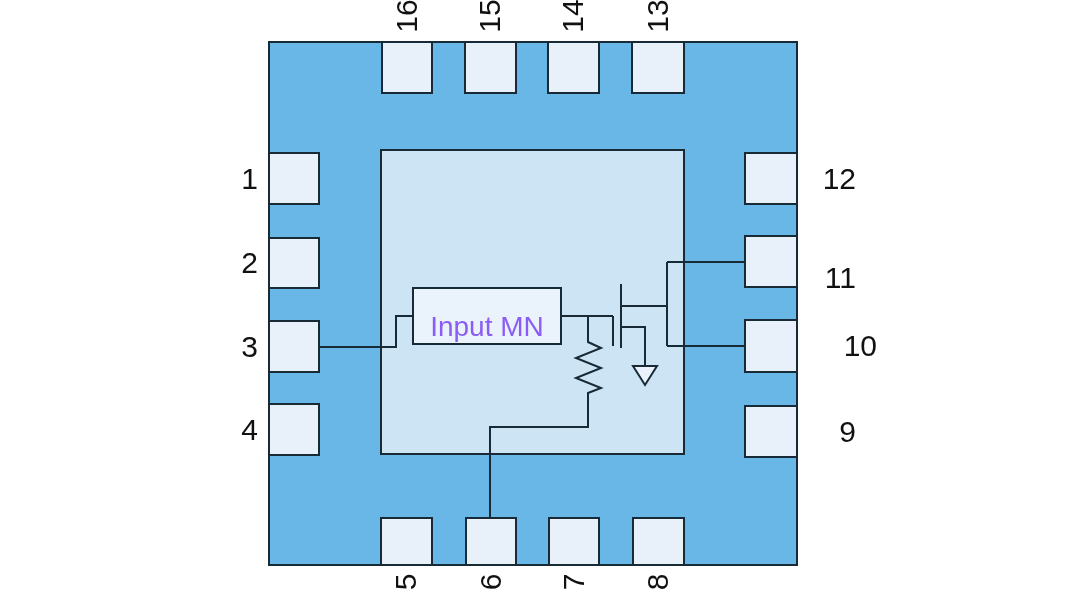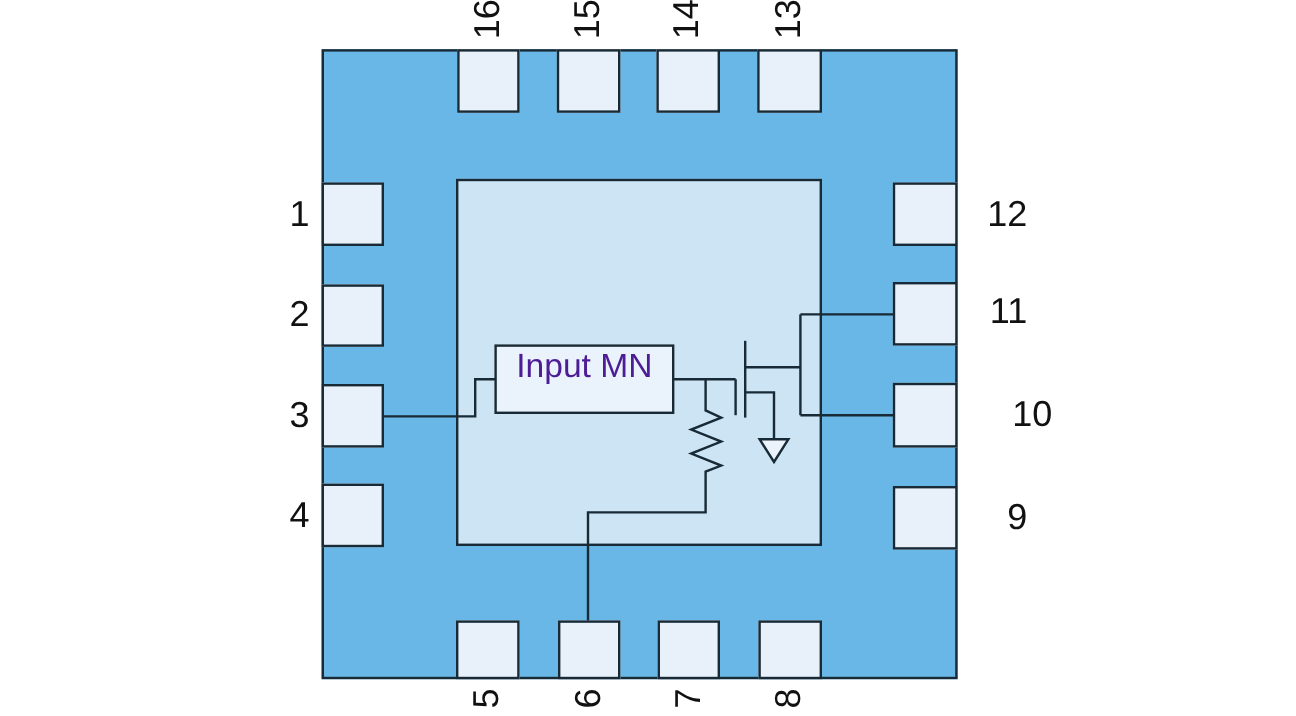--- a/index.html
+++ b/index.html
@@ -48,23 +48,23 @@
   #wire-overlay{
     position:absolute;left:0;top:0;
     pointer-events:none;
   }
   .input-box{
     position:absolute;
     left:412px;top:287px;width:150px;height:58px;
     background:#EAF3FB;
     border:2px solid #182A35;
     box-sizing:border-box;
-    display:flex;align-items:flex-start;justify-content:center;
+    display:flex;align-items:flex-end;justify-content:center;
     font-size:28px;
-    color:#4c1d95;
+    color:#8b5cf6;
     white-space:nowrap;
   }
 </style>
 </head>
 <body>
 
 <div id="canvas">
 
   <div class="package" style="left:268px;top:41px;width:530px;height:525px;"></div>
 
@@ -117,21 +117,21 @@
       <polygon points="633,366 657,366 645,385" fill="#EAF3FB"></polygon>
     </g>
   </svg>
 
   <div class="pin-label pl-left" style="left:214px;top:160px;">1</div>
   <div class="pin-label pl-left" style="left:214px;top:244px;">2</div>
   <div class="pin-label pl-left" style="left:214px;top:328px;">3</div>
   <div class="pin-label pl-left" style="left:214px;top:411px;">4</div>
 
   <div class="pin-label pl-right" style="left:812px;top:160px;">12</div>
-  <div class="pin-label pl-right" style="left:812px;top:241px;">11</div>
+  <div class="pin-label pl-right" style="left:812px;top:259px;">11</div>
   <div class="pin-label pl-right" style="left:812px;top:327px;margin-left:21px;">10</div>
   <div class="pin-label pl-right" style="left:812px;top:413px;">9</div>
 
   <div class="pin-label-rot" style="left:377px;top:-14px;">16</div>
   <div class="pin-label-rot" style="left:460px;top:-14px;">15</div>
   <div class="pin-label-rot" style="left:543px;top:-14px;">14</div>
   <div class="pin-label-rot" style="left:628px;top:-14px;">13</div>
 
   <div class="pin-label-rot" style="left:376px;top:552px;">5</div>
   <div class="pin-label-rot" style="left:461px;top:552px;">6</div>

